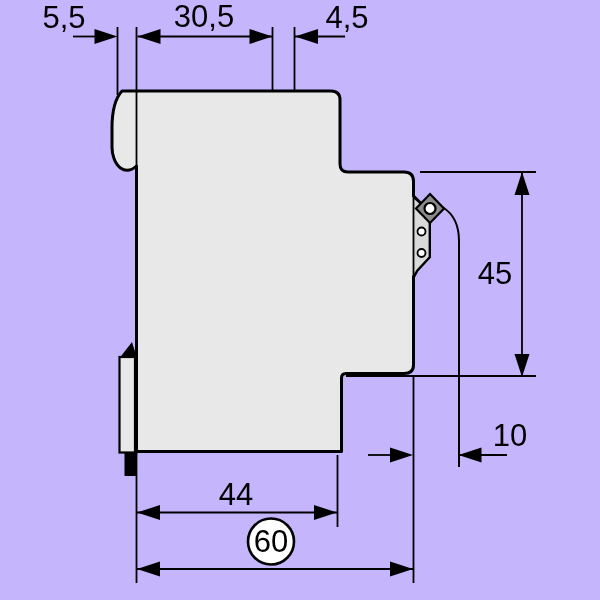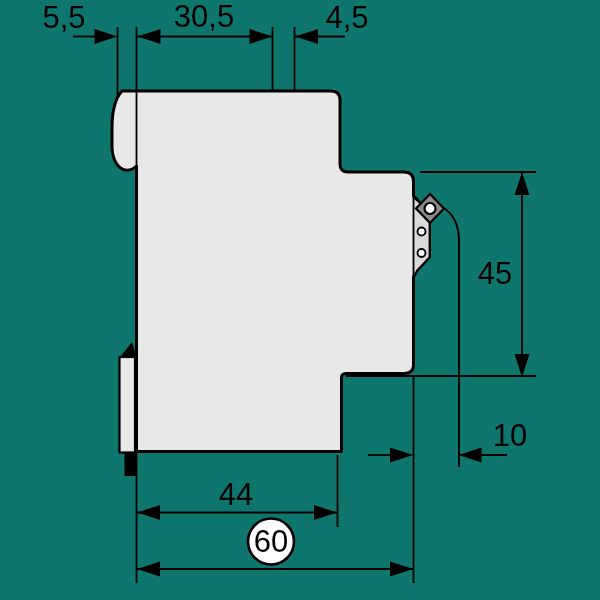--- a/index.html
+++ b/index.html
@@ -1,16 +1,16 @@
 <!DOCTYPE html>
 <html><head>
 <meta charset="utf-8">
 <style>
   html,body{margin:0;padding:0;background:#ffffff;}
-  .stage{position:relative;width:600px;height:600px;background:#0f766e;overflow:hidden;
+  .stage{position:relative;width:600px;height:600px;background:#c4b5fd;overflow:hidden;
          font-family:"Liberation Sans", sans-serif;}
   svg{display:block;}
   text{font-family:"Liberation Sans", sans-serif;font-size:31px;fill:#000;}
 </style>
 </head>
 <body>
 
 <div class="stage">
 <svg width="600" height="600" viewBox="0 0 600 600">
 

